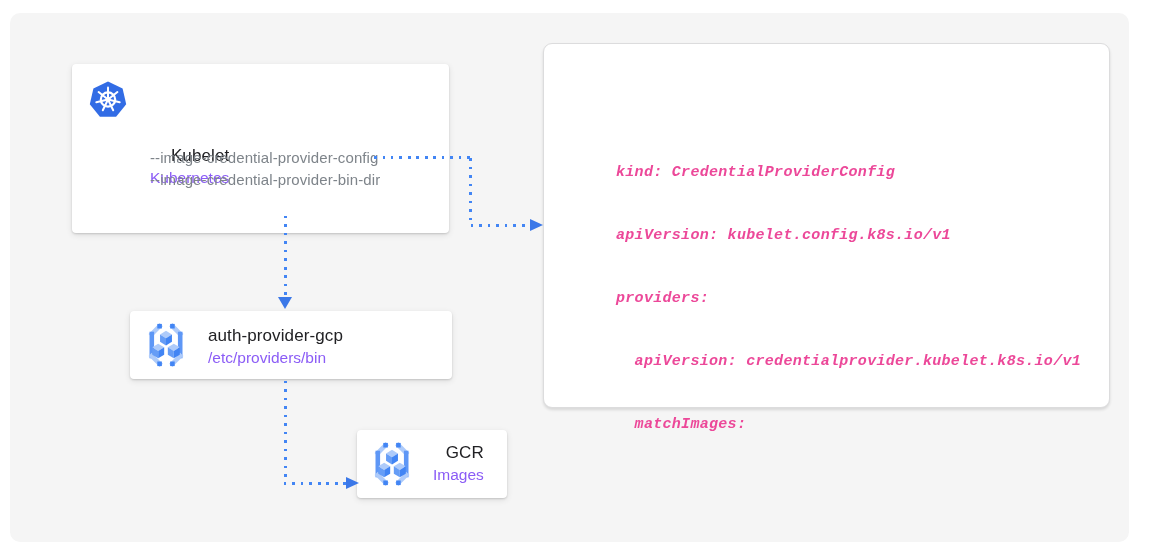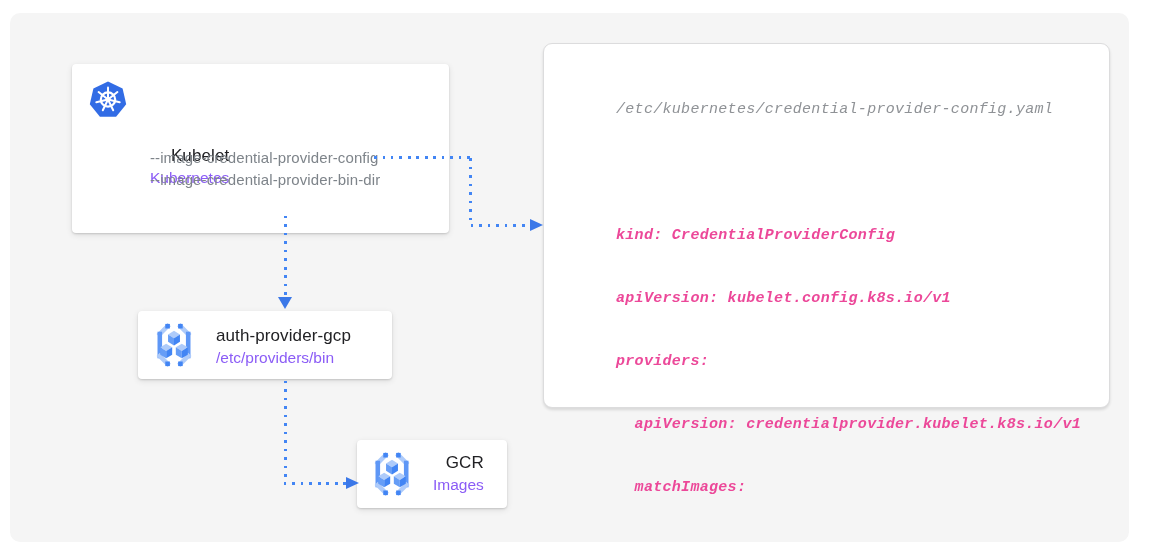--- a/index.html
+++ b/index.html
@@ -18,22 +18,22 @@
     background: #f5f5f5;
     border-radius: 10px;
   }
   .node {
     position: absolute;
     background: #ffffff;
     border-radius: 4px;
     box-shadow: 0 1px 2px rgba(0,0,0,0.14), 0 2px 6px rgba(0,0,0,0.10);
   }
   .node-kubelet  { left: 72px;  top: 64px;  width: 377px; height: 169px; }
-  .node-auth     { left: 138px; top: 311px; width: 254px; height: 68px; }
-  .node-gcr      { left: 357px; top: 440px; width: 150px; height: 68px; }
+  .node-auth     { left: 130px; top: 311px; width: 322px; height: 68px; }
+  .node-gcr      { left: 357px; top: 430px; width: 150px; height: 68px; }
 
   .icon-wrap { position: absolute; }
   .kubelet-icon-wrap { left: 16px; top: 16px; width: 40px; height: 40px; }
   .auth-icon-wrap    { left: 14px; top: 12px; width: 44px; height: 44px; }
   .gcr-icon-wrap     { left: 13px; top: 12px; width: 44px; height: 44px; }
 
   .node-title {
     font-size: 17px; line-height: 23px;
     color: #212124; letter-spacing: 0.1px; text-align: right;
   }
@@ -190,21 +190,20 @@
       </svg>
     </div>
     <div class="gcr-head">
       <div class="node-title">GCR</div>
       <div class="node-subtitle">Images</div>
     </div>
   </div>
 
   <div class="code-panel">
     <div class="code-inner">
-      <div class="code-filename">/etc/kubernetes/credential-provider-config.yaml</div>
       <div class="code-spacer"></div>
       <div class="code-line">kind: CredentialProviderConfig</div>
       <div class="code-line">apiVersion: kubelet.config.k8s.io/v1</div>
       <div class="code-line">providers:</div>
       <div class="code-line">  apiVersion: credentialprovider.kubelet.k8s.io/v1</div>
       <div class="code-line">  matchImages:</div>
       
       
       
       

